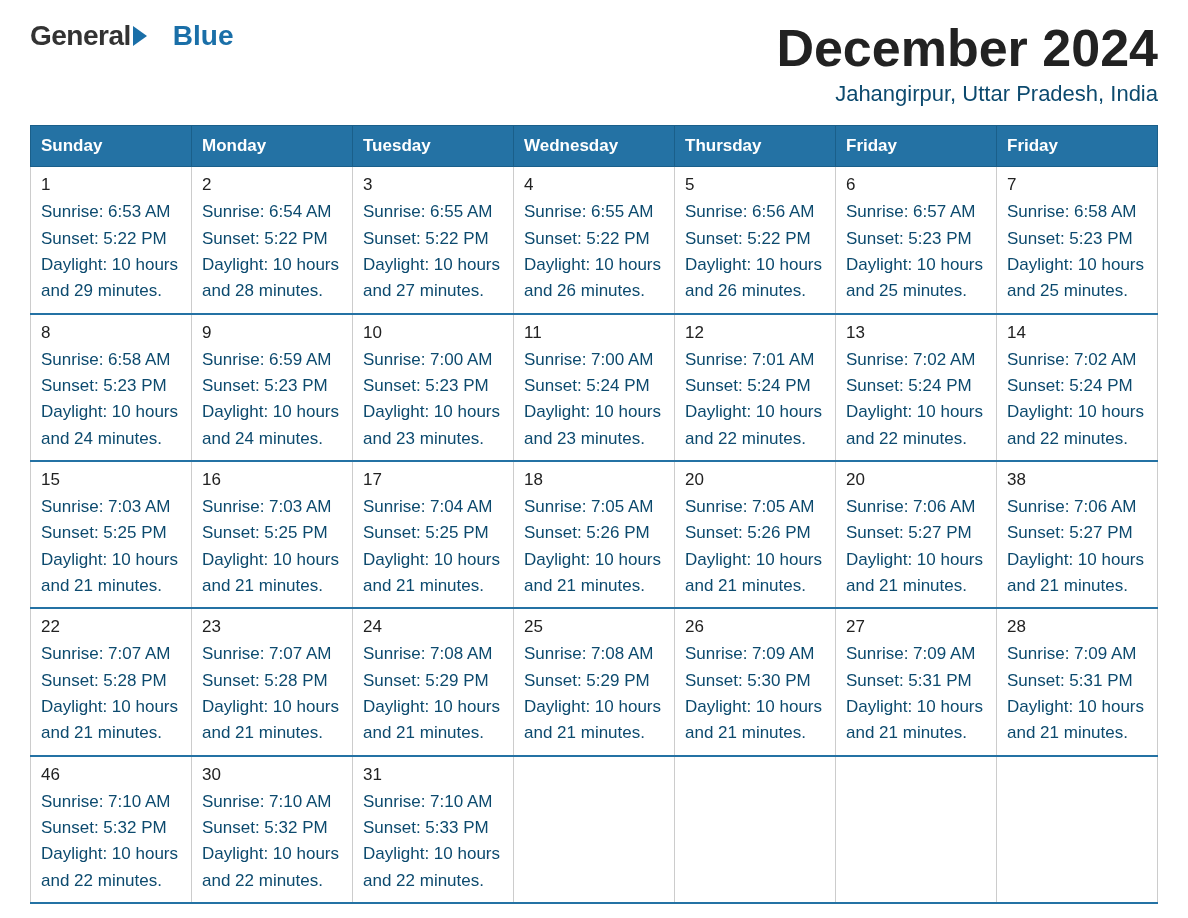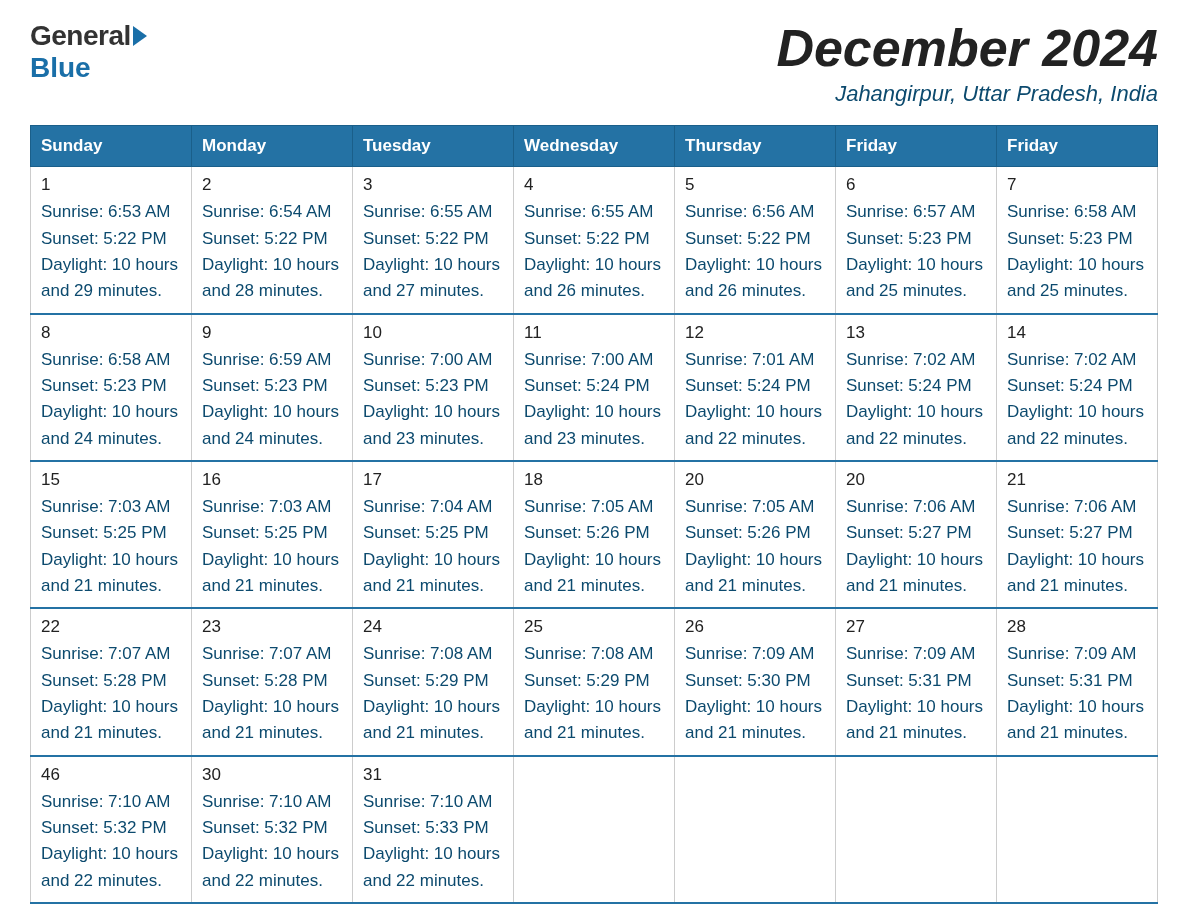--- a/index.html
+++ b/index.html
@@ -11,22 +11,23 @@
       padding: 20px 30px;
     }
     .header {
       display: flex;
       justify-content: space-between;
       align-items: flex-start;
       margin-bottom: 18px;
     }
     .logo {
       display: flex;
-      flex-direction: column;
+      flex-direction: row;
       align-items: flex-start;
+      gap: 24px;
     }
     .logo-top {
       font-size: 28px;
       font-weight: bold;
       color: #333;
       letter-spacing: -0.5px;
       display: flex;
       align-items: center;
     }
     .logo-general { color: #333; }
@@ -38,21 +39,20 @@
       display: inline-block;
       margin: 0 2px;
     }
     .logo-blue {
       color: #1a6fa8;
       font-size: 28px;
       font-weight: bold;
     }
     .title-block {
       text-align: right;
-      font-style: italic;
     }
     .month-title {
       font-size: 52px;
       font-weight: bold;
       color: #222;
       line-height: 1.1;
     }
     .location {
       font-size: 22px;
       color: #0c4a6e;
@@ -211,21 +211,21 @@
         </td>
         <td>
           <span class="day-num">20</span>
 <div class="day-info">Sunrise: 7:05 AM<br>Sunset: 5:26 PM<br>Daylight: 10 hours and 21 minutes.</div>
         </td>
         <td>
           <span class="day-num">20</span>
 <div class="day-info">Sunrise: 7:06 AM<br>Sunset: 5:27 PM<br>Daylight: 10 hours and 21 minutes.</div>
         </td>
         <td>
-          <span class="day-num">21</span>
+          <span class="day-num">38</span>
 <div class="day-info">Sunrise: 7:06 AM<br>Sunset: 5:27 PM<br>Daylight: 10 hours and 21 minutes.</div>
         </td>
       </tr>
       <tr>
         <td>
           <span class="day-num">22</span>
 <div class="day-info">Sunrise: 7:07 AM<br>Sunset: 5:28 PM<br>Daylight: 10 hours and 21 minutes.</div>
         </td>
         <td>
           <span class="day-num">23</span>

